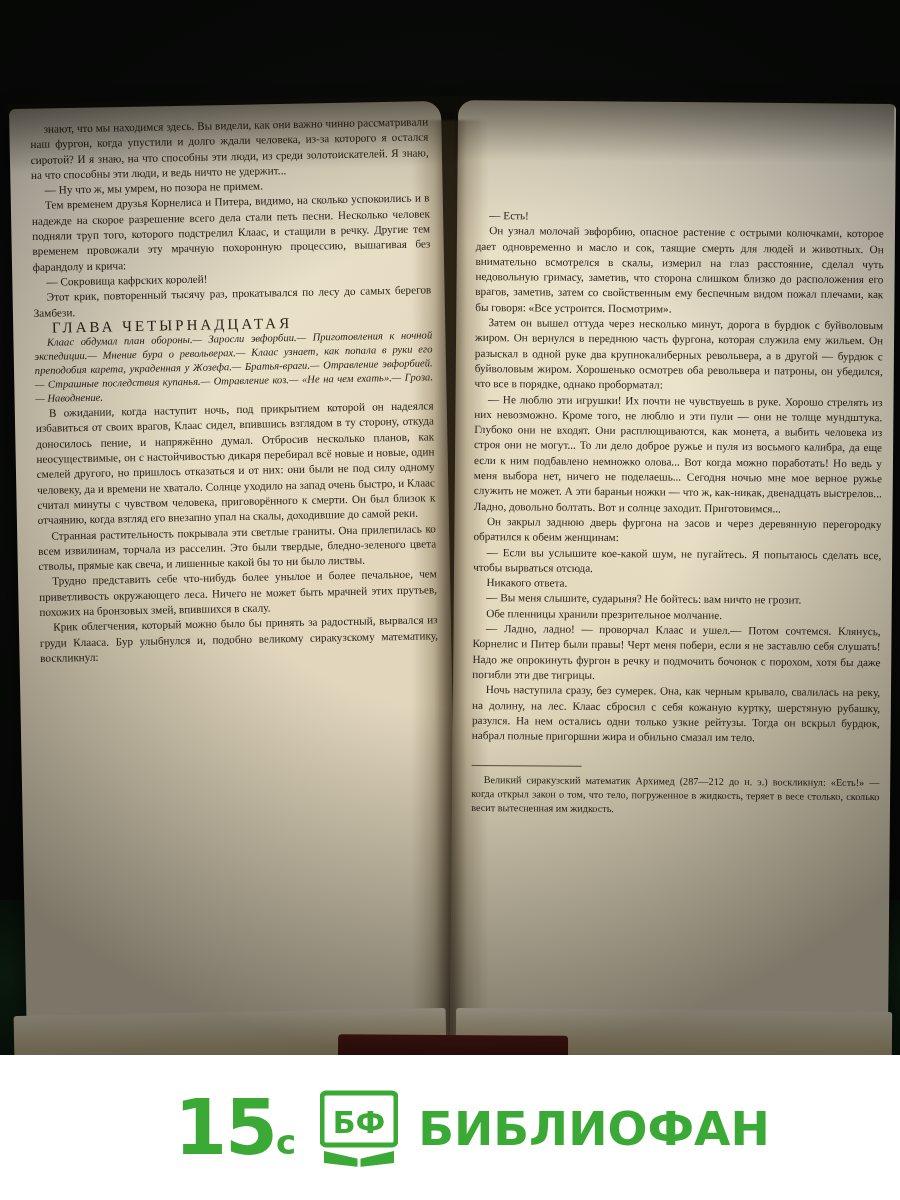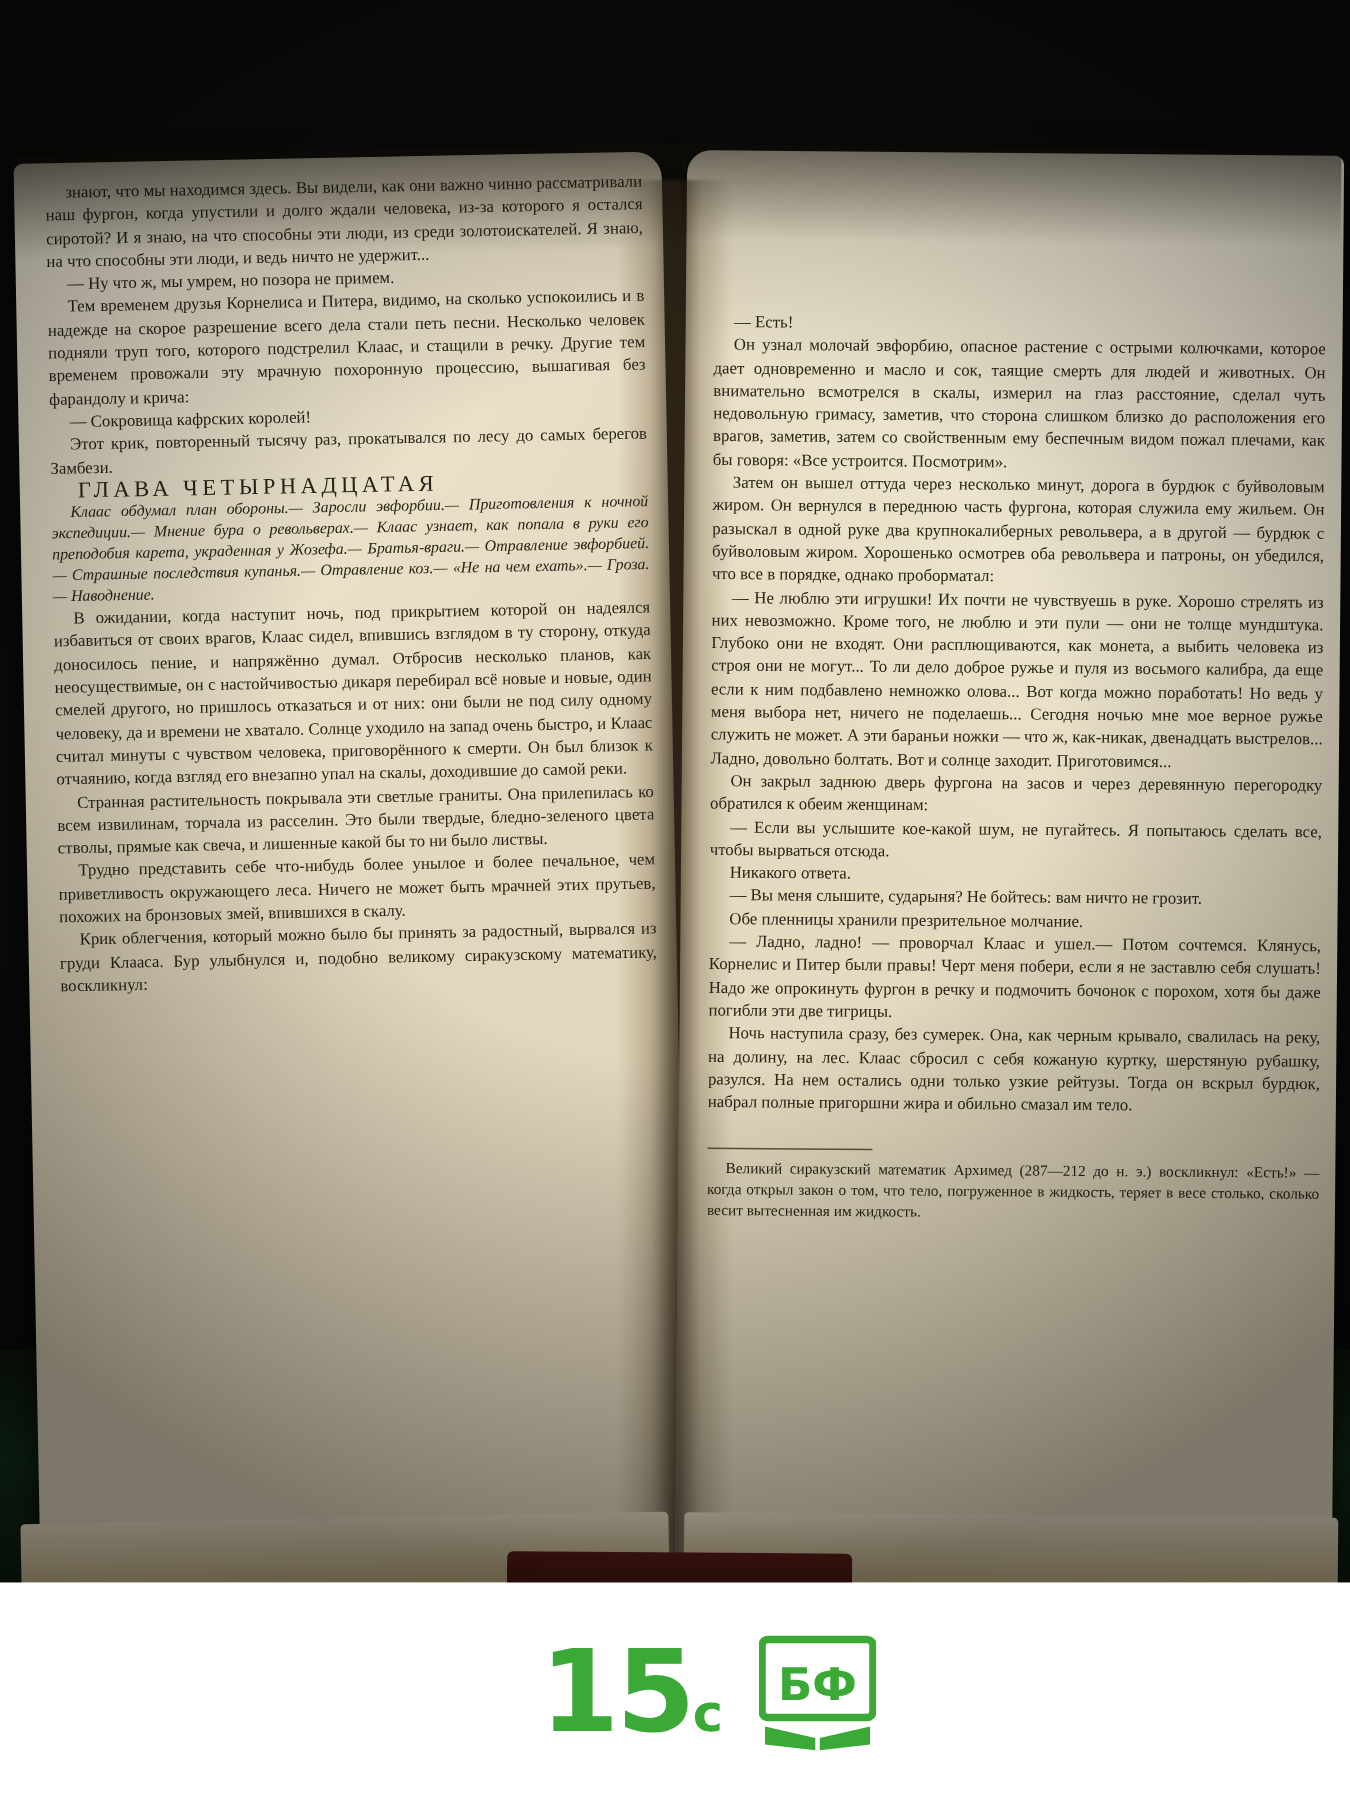--- a/index.html
+++ b/index.html
@@ -324,16 +324,17 @@
     </div>
     <div class="wm-logo">
       <span class="wm-mark">
         <svg width="78" height="78" viewBox="0 0 78 78" aria-hidden="true">
           <rect x="2" y="4" width="74" height="52" rx="4" fill="none" stroke="#3aa935" stroke-width="5"></rect>
           <text x="39" y="44" text-anchor="middle" font-family="DejaVu Sans, sans-serif" font-size="30" font-weight="bold" fill="#3aa935">БФ</text>
           <path d="M4 62 L39 70 L74 62 L74 74 L39 78 L4 74 Z" fill="#3aa935"></path>
           <path d="M39 68 L39 78" stroke="#ffffff" stroke-width="3"></path>
         </svg>
       </span>
+      <span class="wm-word">БИБЛИОФАН</span>
     </div>
   </div>
 
 </div>
 
 </body></html>

